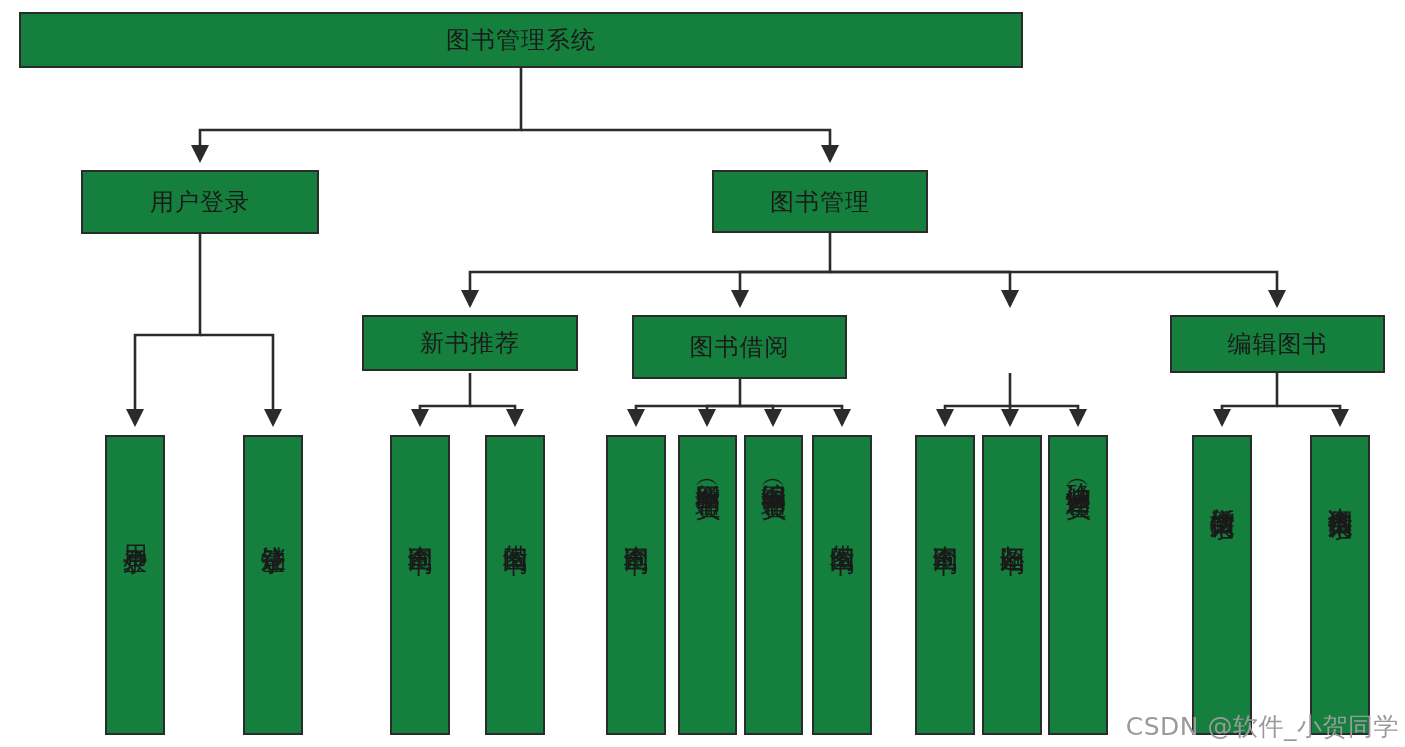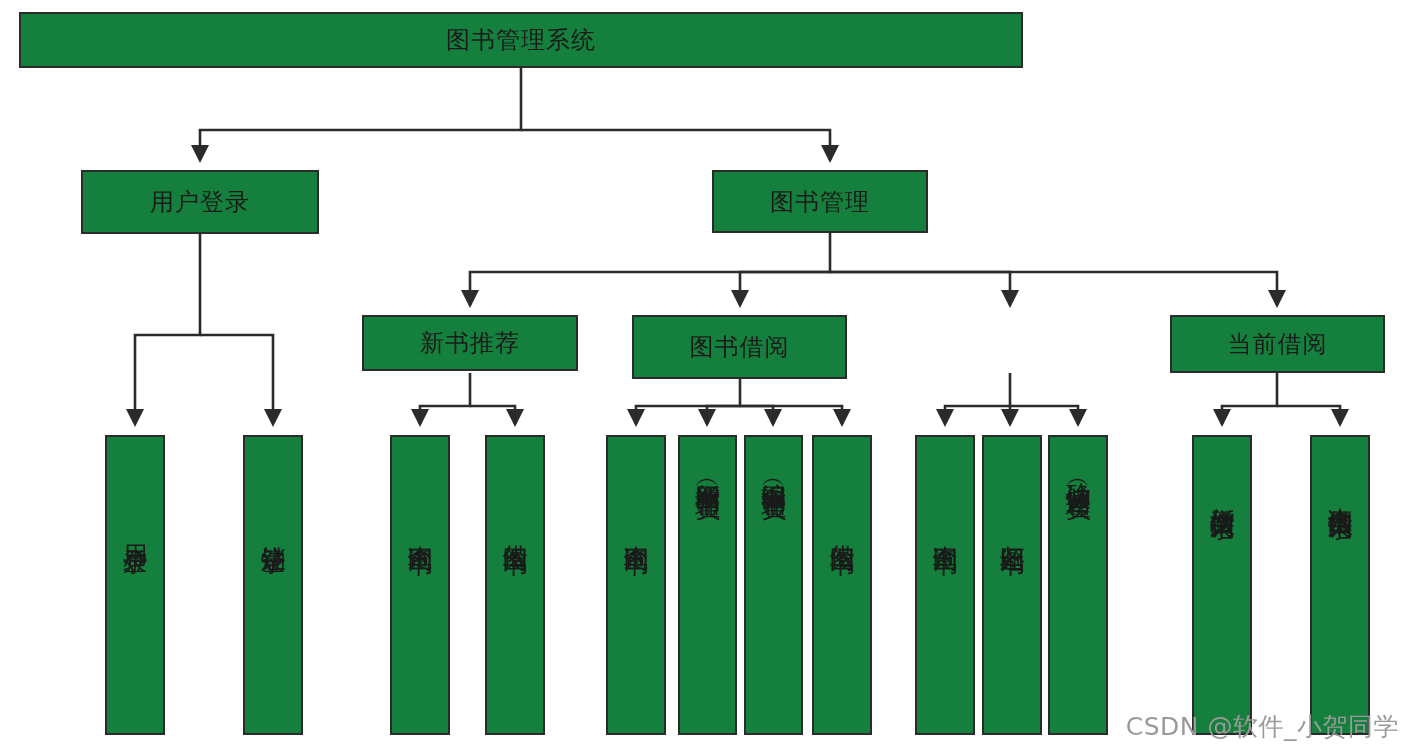--- a/index.html
+++ b/index.html
@@ -103,21 +103,21 @@
     <span>图书管理</span>
   </div>
 
   <div class="node h" style="left:362px;top:315px;width:216px;height:56px;">
     <span>新书推荐</span>
   </div>
   <div class="node h" style="left:632px;top:315px;width:215px;height:64px;">
     <span>图书借阅</span>
   </div>
   <div class="node h" style="left:1170px;top:315px;width:215px;height:58px;">
-    <span>当前借阅</span>
+    <span>编辑图书</span>
   </div>
 
   <div class="node v short" style="left:105px;top:435px;width:60px;height:300px;">
     <span class="vtext">用户登录</span>
   </div>
   <div class="node v short" style="left:243px;top:435px;width:60px;height:300px;">
     <span class="vtext">注销登录</span>
   </div>
 
   <div class="node v short" style="left:390px;top:435px;width:60px;height:300px;">

